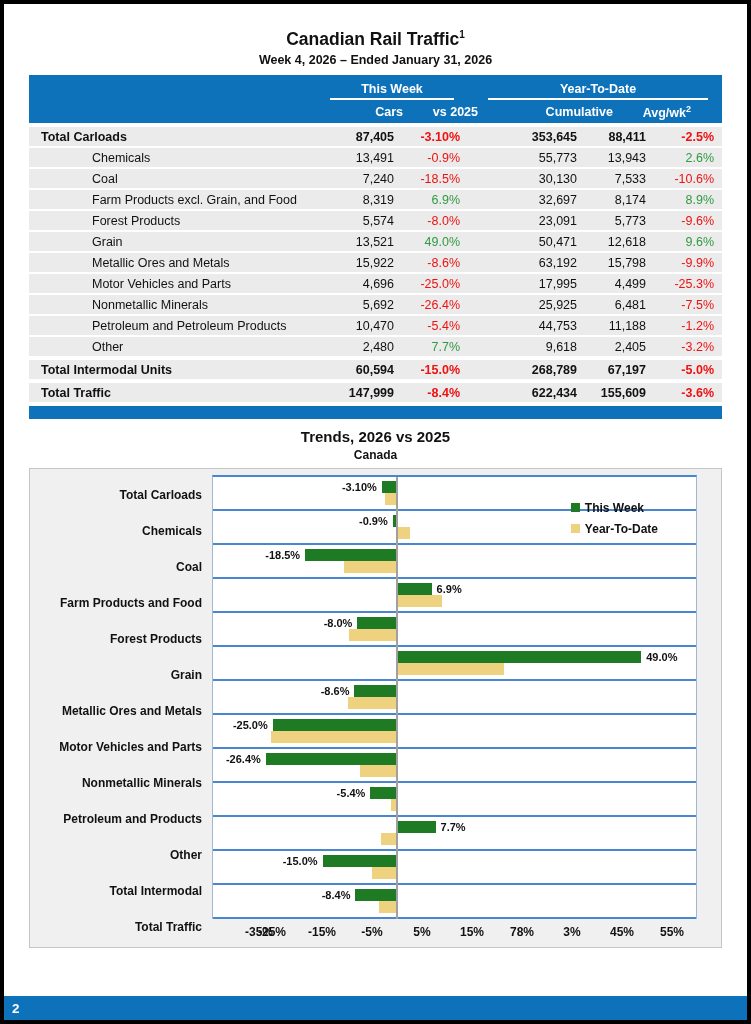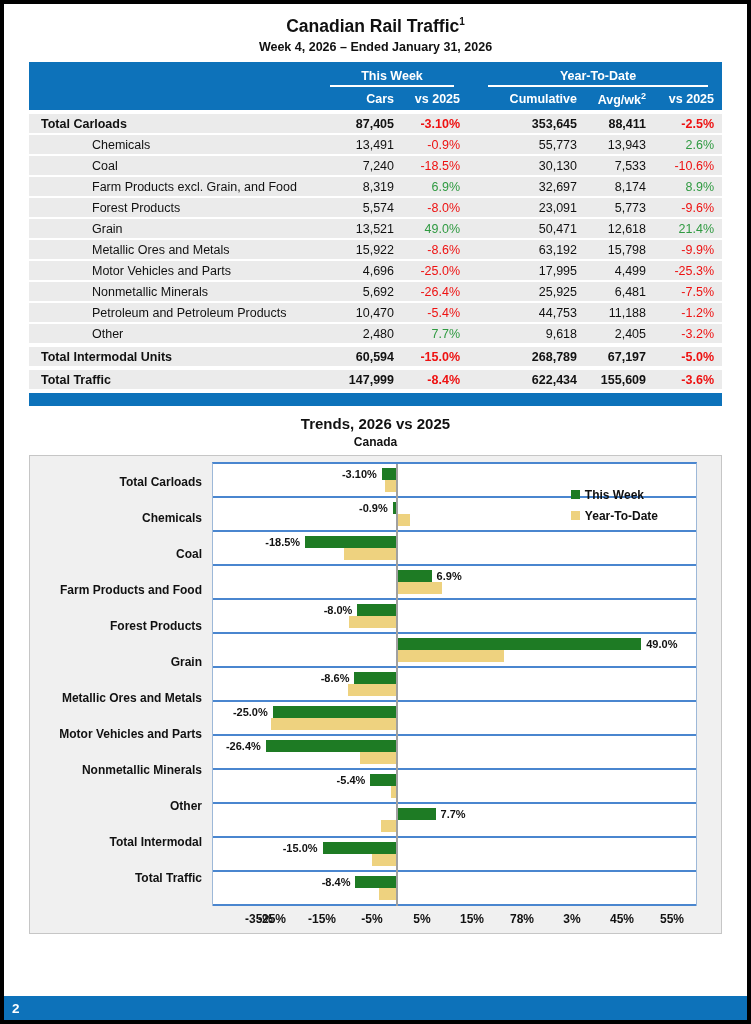--- a/index.html
+++ b/index.html
@@ -3,32 +3,32 @@
 <meta charset="utf-8">
 <style>
   * { box-sizing: border-box; }
   body { margin: 0; background: #555; }
   .page {
     width: 751px; height: 1024px; margin: 0 auto; position: relative;
     background: #fff; border: 4px solid #000; overflow: hidden;
     font-family: "Liberation Sans", sans-serif; color: #111;
   }
   
-  .report-title { text-align: center; font-size: 17.5px; font-weight: bold; margin-top: 12px; }
+  .report-title { text-align: center; font-size: 17.5px; font-weight: bold; margin-top: 25px; }
   .report-title sup { font-size: 10px; }
   .report-subtitle { text-align: center; font-size: 12.5px; font-weight: bold; margin-top: 3px; }
   
   .table-wrap { margin: 8px 25px 0 25px; }
   .grid-cols { display: grid; grid-template-columns: 295px 70px 66px 22px 95px 69px 68px; padding-right: 16px; }
   .thead { background: #0d72ba; color: #fff; font-weight: bold; padding-top: 5px; }
   .group-row { height: 21px; align-items: center; font-size: 12.5px; }
   .grp { text-align: center; border-bottom: 2px solid #fff; padding-bottom: 2px; margin: 0 6px; }
   .grp-week { grid-column: 2 / span 2; }
   .grp-ytd  { grid-column: 5 / span 3; }
-  .col-row { height: 22px; align-items: center; font-size: 12.5px; }
+  .col-row { height: 22px; align-items: center; font-size: 12.5px; gap: 9px; }
   .col-row .cell { text-align: right; }
   .col-row .cell sup { font-size: 9px; }
   .tbody { margin-top: 2px; }
   .trow { height: 19px; align-items: center; background: #ebebeb; margin-bottom: 2px; font-size: 12.5px; }
   .trow .cell { text-align: right; white-space: nowrap; }
   .trow .cell.c0 { text-align: left; }
   .trow.sub .cell.c0 { padding-left: 63px; }
   .trow.total { font-weight: bold; margin-top: 4px; }
   .trow.total .cell.c0 { padding-left: 12px; }
   .neg { color: #ee1111; }
@@ -136,21 +136,21 @@
           <div class="cell c5">5,773</div>
           <div class="cell c6 neg">-9.6%</div>
         </div>
         <div class="grid-cols trow sub">
           <div class="cell c0">Grain</div>
           <div class="cell c1">13,521</div>
           <div class="cell c2 pos">49.0%</div>
           <div class="cell c3"></div>
           <div class="cell c4">50,471</div>
           <div class="cell c5">12,618</div>
-          <div class="cell c6 pos">21.4%</div>
+          <div class="cell c6 pos">9.6%</div>
         </div>
         <div class="grid-cols trow sub">
           <div class="cell c0">Metallic Ores and Metals</div>
           <div class="cell c1">15,922</div>
           <div class="cell c2 neg">-8.6%</div>
           <div class="cell c3"></div>
           <div class="cell c4">63,192</div>
           <div class="cell c5">15,798</div>
           <div class="cell c6 neg">-9.9%</div>
         </div>
@@ -222,20 +222,21 @@
       <div class="cat-col" id="catCol">
           <div class="cat-label">Total Carloads</div>
           <div class="cat-label">Chemicals</div>
           <div class="cat-label">Coal</div>
           <div class="cat-label">Farm Products and Food</div>
           <div class="cat-label">Forest Products</div>
           <div class="cat-label">Grain</div>
           <div class="cat-label">Metallic Ores and Metals</div>
           <div class="cat-label">Motor Vehicles and Parts</div>
           <div class="cat-label">Nonmetallic Minerals</div>
+          <div class="cat-label">Petroleum and Products</div>
           <div class="cat-label">Other</div>
           <div class="cat-label">Total Intermodal</div>
           <div class="cat-label">Total Traffic</div>
         </div>
       <div class="plot-col">
         <div class="plot" id="plot">
           <div class="zero-axis" id="zeroAxis" style="left: calc(38.1443% - 1px);"></div>
 
         <div class="band">
               <div class="bar s0" style="background: rgb(30, 123, 36); left: 34.9485%; width: 3.19588%;"></div>

